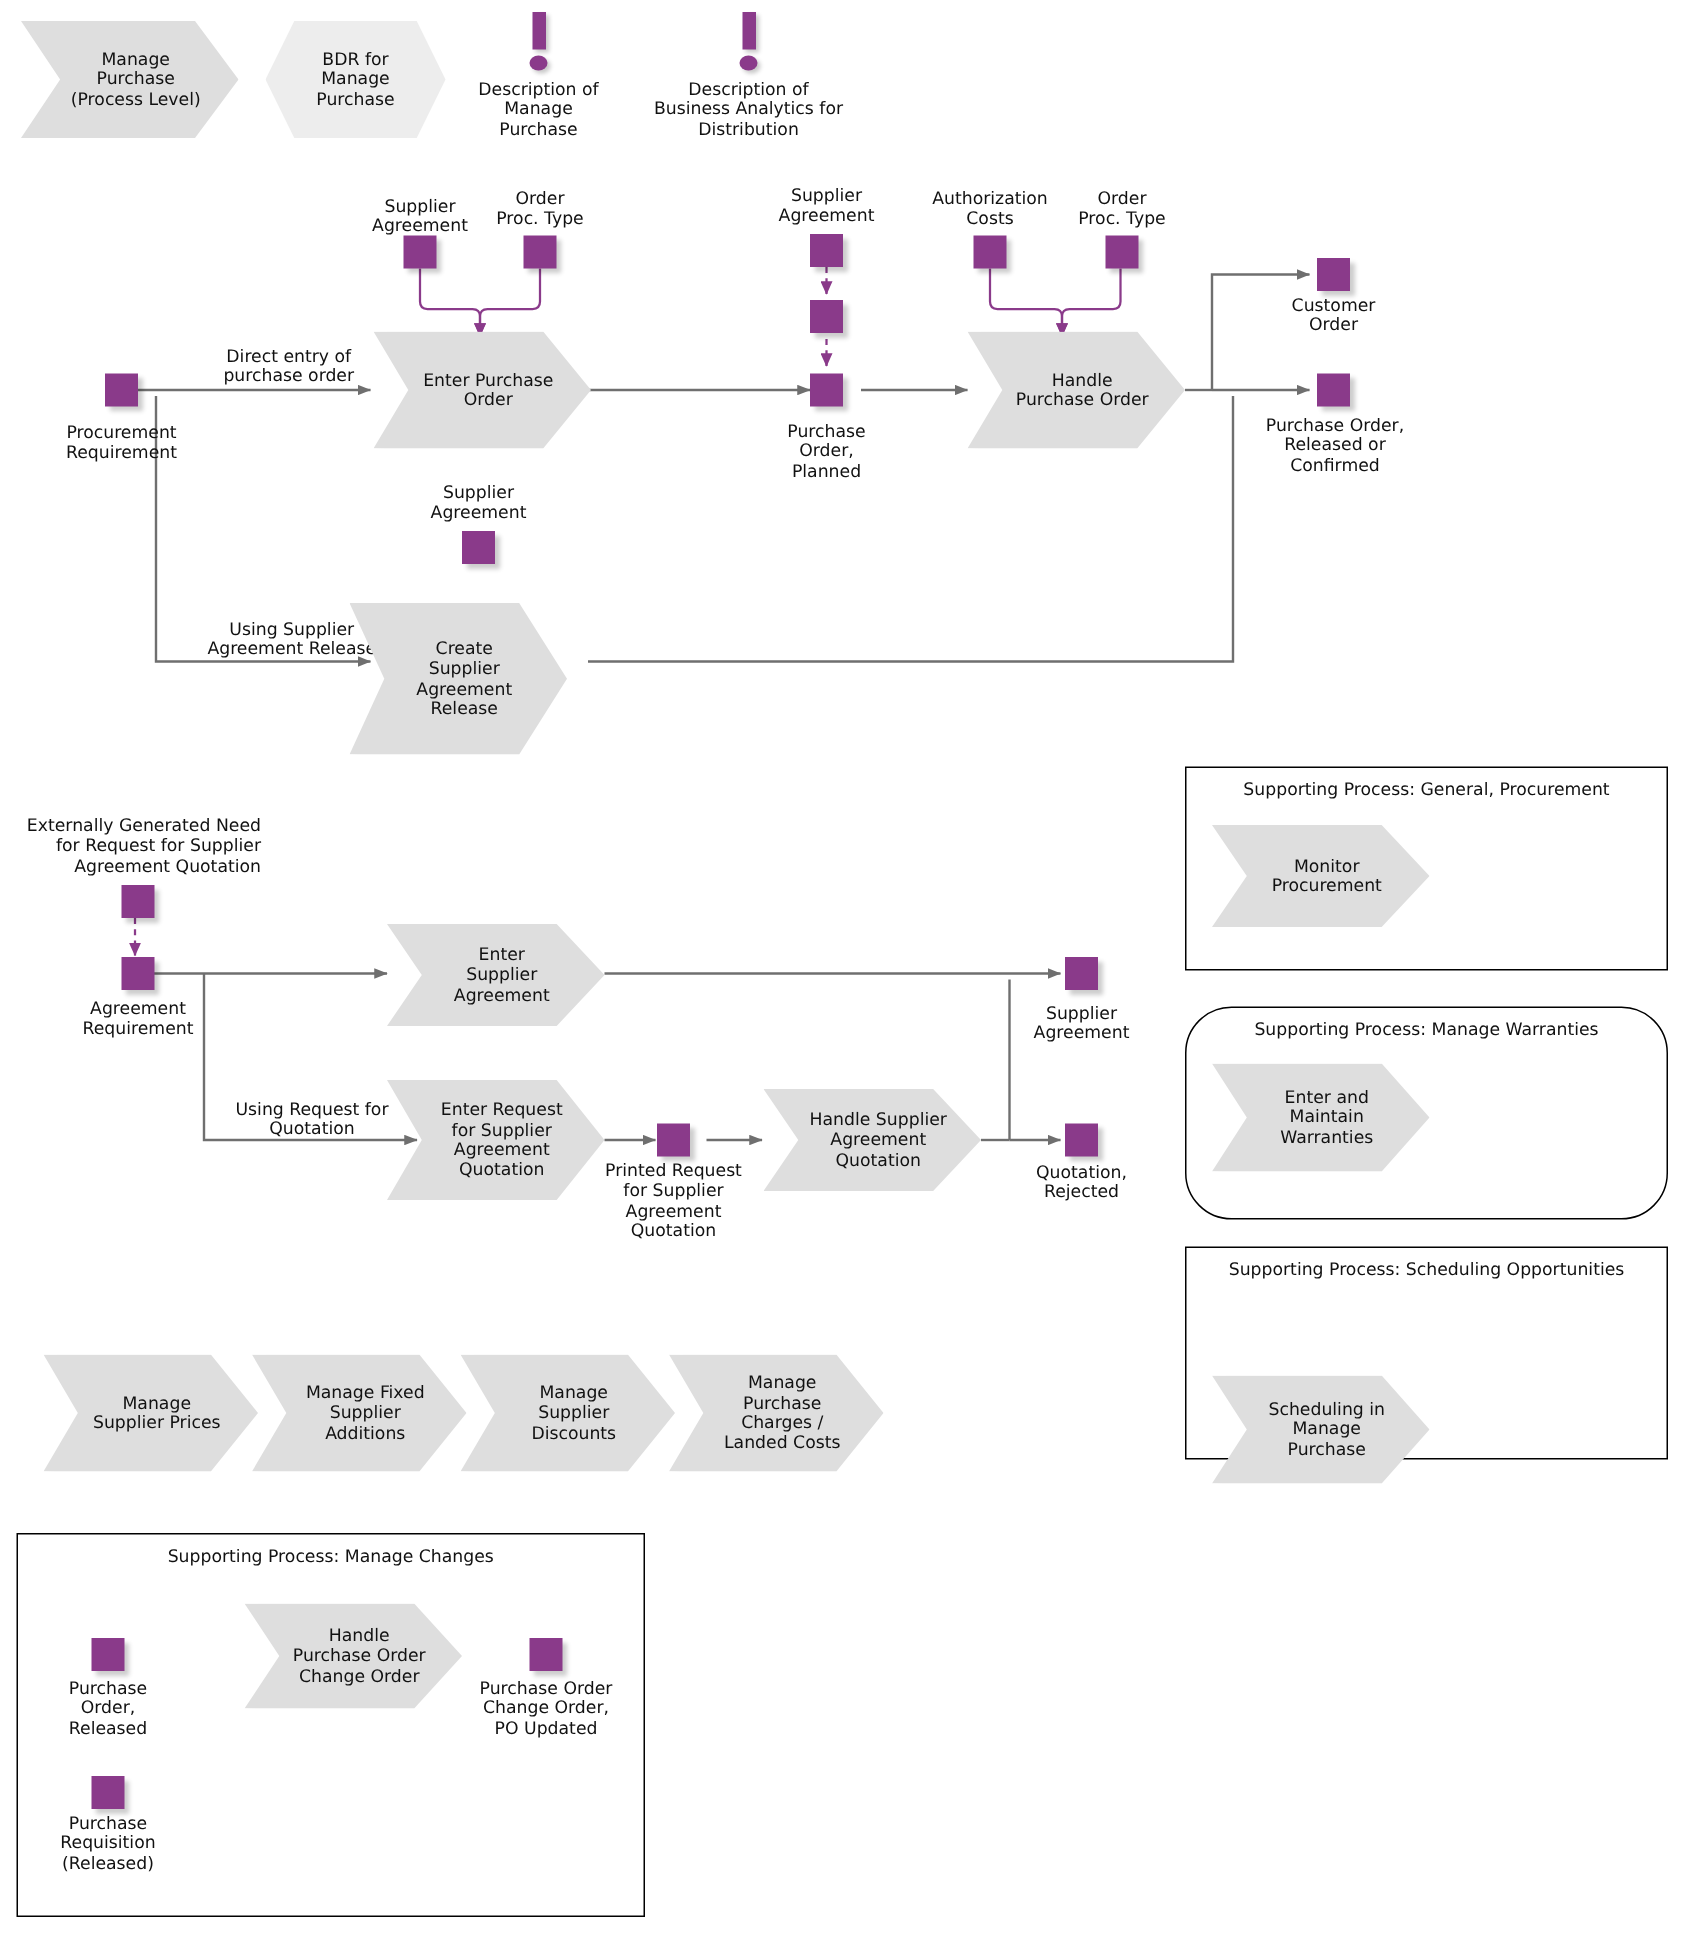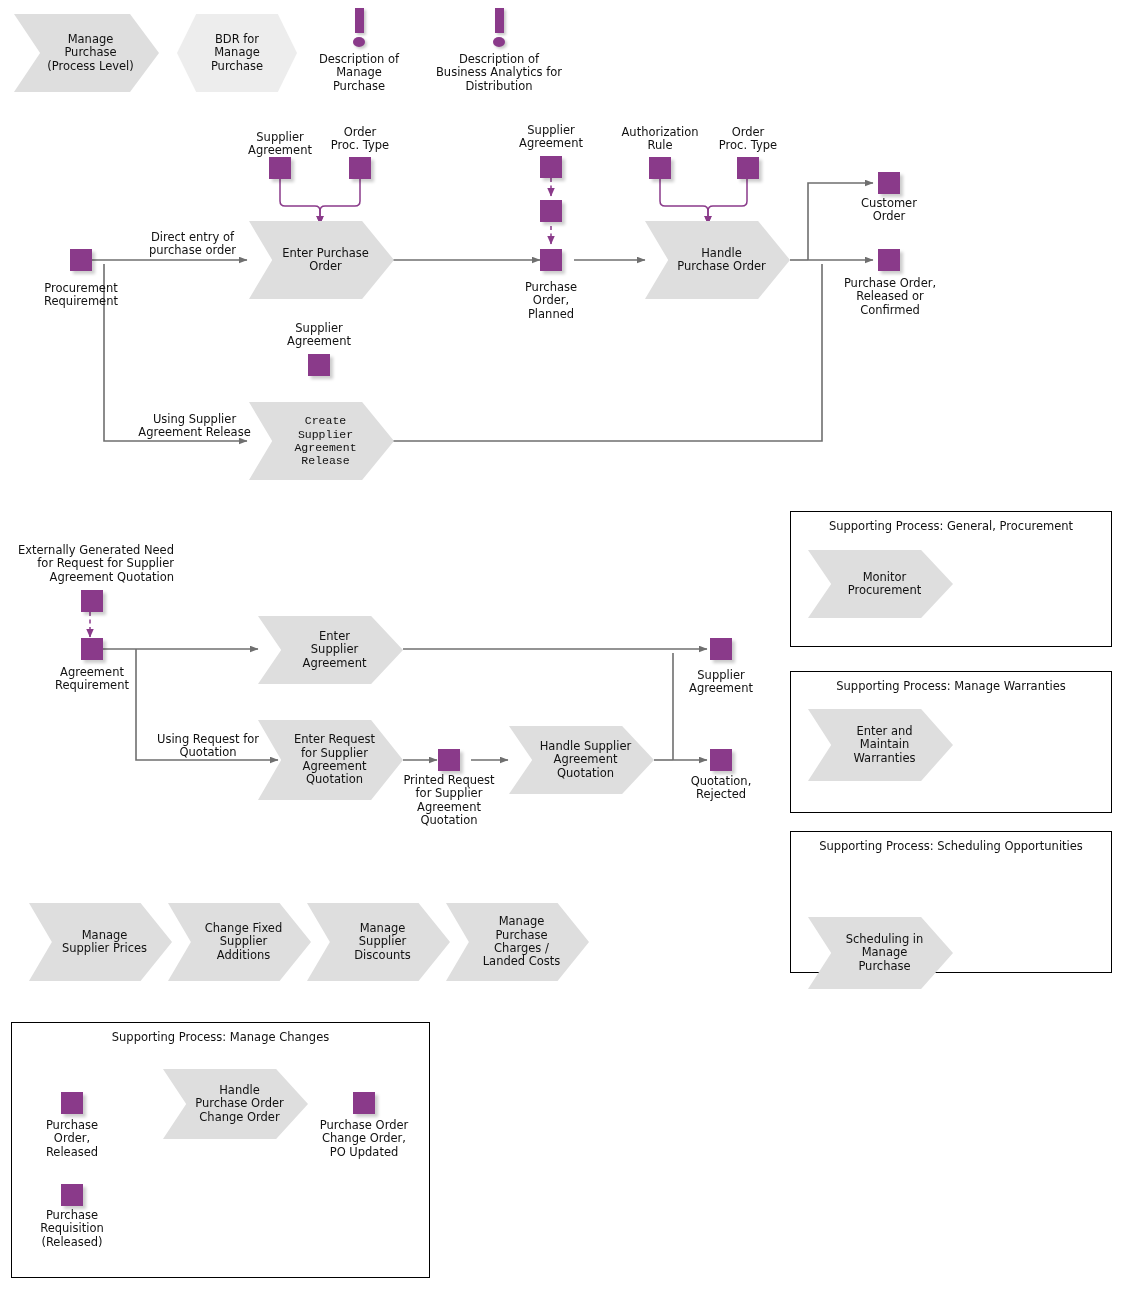--- a/index.html
+++ b/index.html
@@ -214,21 +214,21 @@
 Agreement</div>
   <div class="sq" style="left:540px;top:156px;"></div>
   <div class="sq" style="left:540px;top:200px;"></div>
 
   <div class="sq" style="left:540px;top:249px;"></div>
   <div class="lbl" style="left:503px;top:281px;width:96px;">Purchase
 Order,
 Planned</div>
 
   <div class="lbl" style="left:608px;top:126px;width:104px;">Authorization
-Rule</div>
+Costs</div>
   <div class="sq" style="left:649px;top:157px;"></div>
 
   <div class="lbl" style="left:708px;top:126px;width:80px;">Order
 Proc. Type</div>
   <div class="sq" style="left:737px;top:157px;"></div>
 
   <div class="chev" style="left:645px;top:221px;width:145px;height:78px;">
     <span>Handle
 Purchase Order</span>
   </div>
@@ -242,21 +242,21 @@
 Released or
 Confirmed</div>
 
   <div class="lbl" style="left:132px;top:413px;width:125px;">Using Supplier
 Agreement Release</div>
 
   <div class="lbl" style="left:279px;top:322px;width:80px;">Supplier
 Agreement</div>
   <div class="sq" style="left:308px;top:354px;"></div>
 
-  <div class="chev" style="left:249px;top:402px;width:145px;height:78px;font-family:Liberation Mono, monospace;">
+  <div class="chev" style="left:233px;top:402px;width:145px;height:101px;">
     <span>Create
 Supplier
 Agreement
 Release</span>
   </div>
 
 
   <div class="lbl" style="left:11px;top:544px;width:163px;text-align:right;">Externally Generated Need
 for Request for Supplier
 Agreement Quotation</div>
@@ -303,21 +303,21 @@
 Rejected</div>
 
   <div class="group" style="left:790px;top:511px;width:322px;height:136px;">
     <div class="group-title" style="top:8px;">Supporting Process: General, Procurement</div>
   </div>
   <div class="chev" style="left:808px;top:550px;width:145px;height:68px;">
     <span>Monitor
 Procurement</span>
   </div>
 
-  <div class="group" style="left:790px;top:671px;width:322px;height:142px;">
+  <div class="group" style="left:790px;top:671px;width:322px;height:142px;border-radius:31px;">
     <div class="group-title" style="top:8px;">Supporting Process: Manage Warranties</div>
   </div>
   <div class="chev" style="left:808px;top:709px;width:145px;height:72px;align-items:center;">
     <span>Enter and
 Maintain
 Warranties</span>
   </div>
 
   <div class="group" style="left:790px;top:831px;width:322px;height:142px;">
     <div class="group-title" style="top:8px;">Supporting Process: Scheduling Opportunities</div>
@@ -326,21 +326,21 @@
     <span>Scheduling in
 Manage
 Purchase</span>
   </div>
 
   <div class="chev" style="left:29px;top:903px;width:143px;height:78px;">
     <span>Manage
 Supplier Prices</span>
   </div>
   <div class="chev" style="left:168px;top:903px;width:143px;height:78px;">
-    <span>Change Fixed
+    <span>Manage Fixed
 Supplier
 Additions</span>
   </div>
   <div class="chev" style="left:307px;top:903px;width:143px;height:78px;">
     <span>Manage
 Supplier
 Discounts</span>
   </div>
   <div class="chev" style="left:446px;top:903px;width:143px;height:78px;">
     <span>Manage

